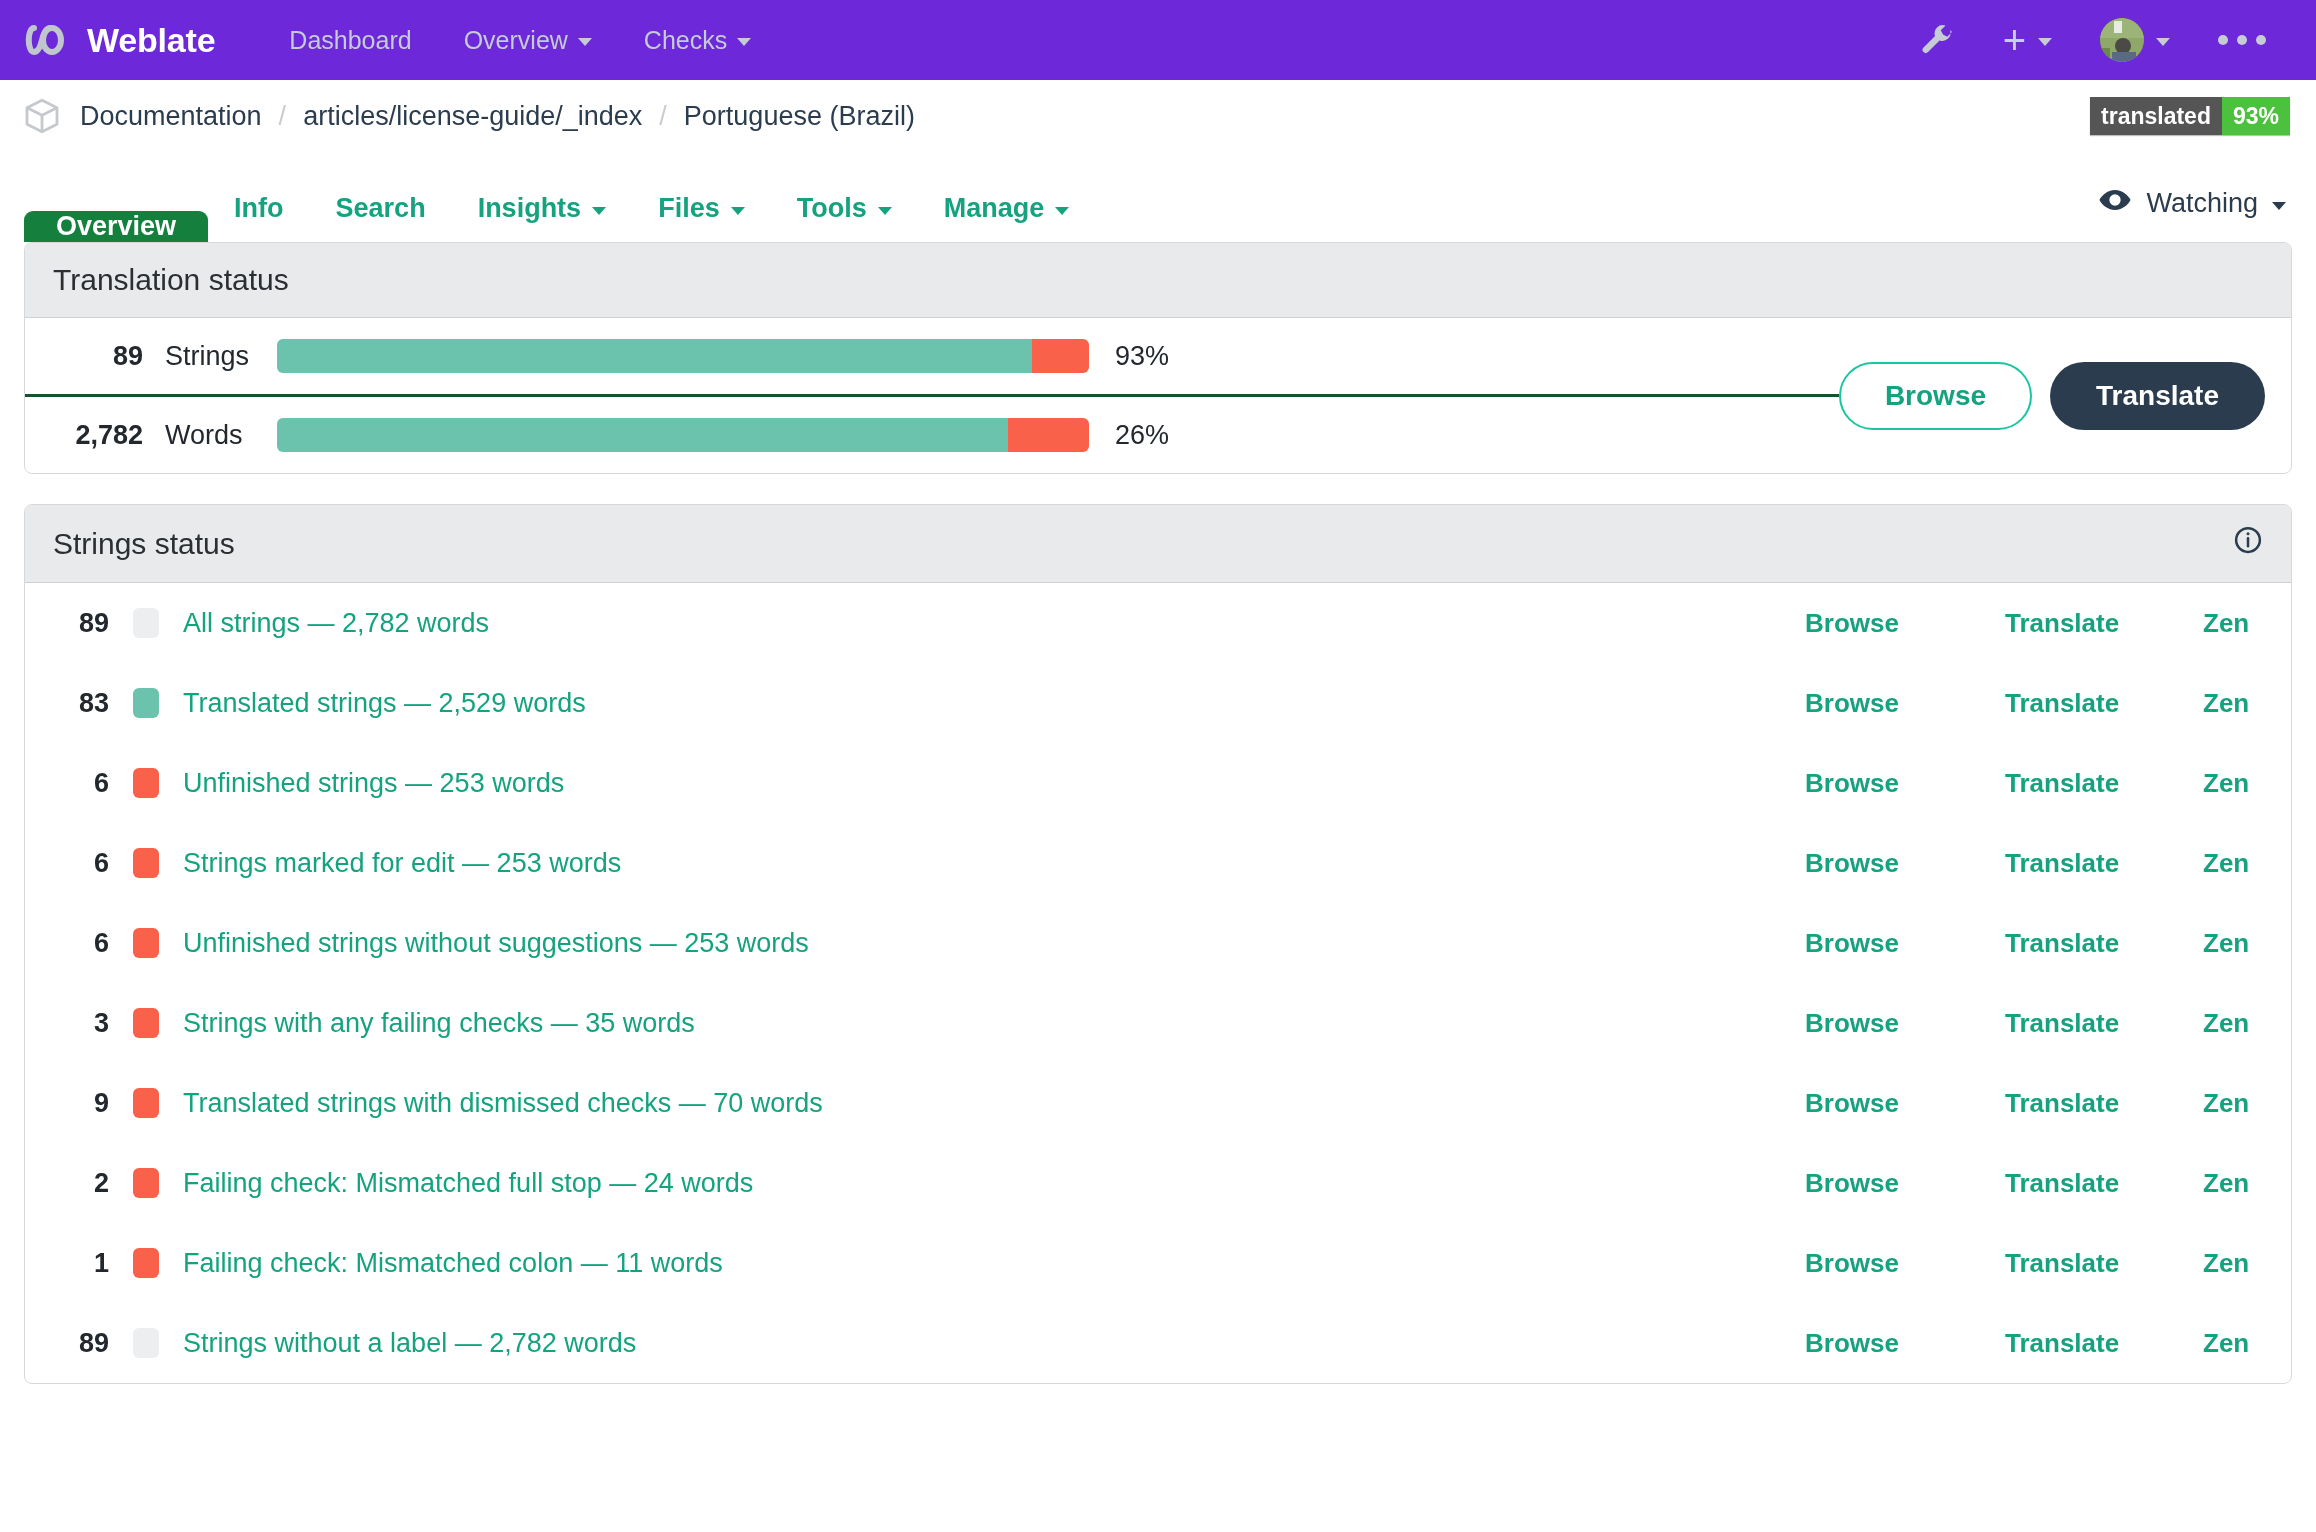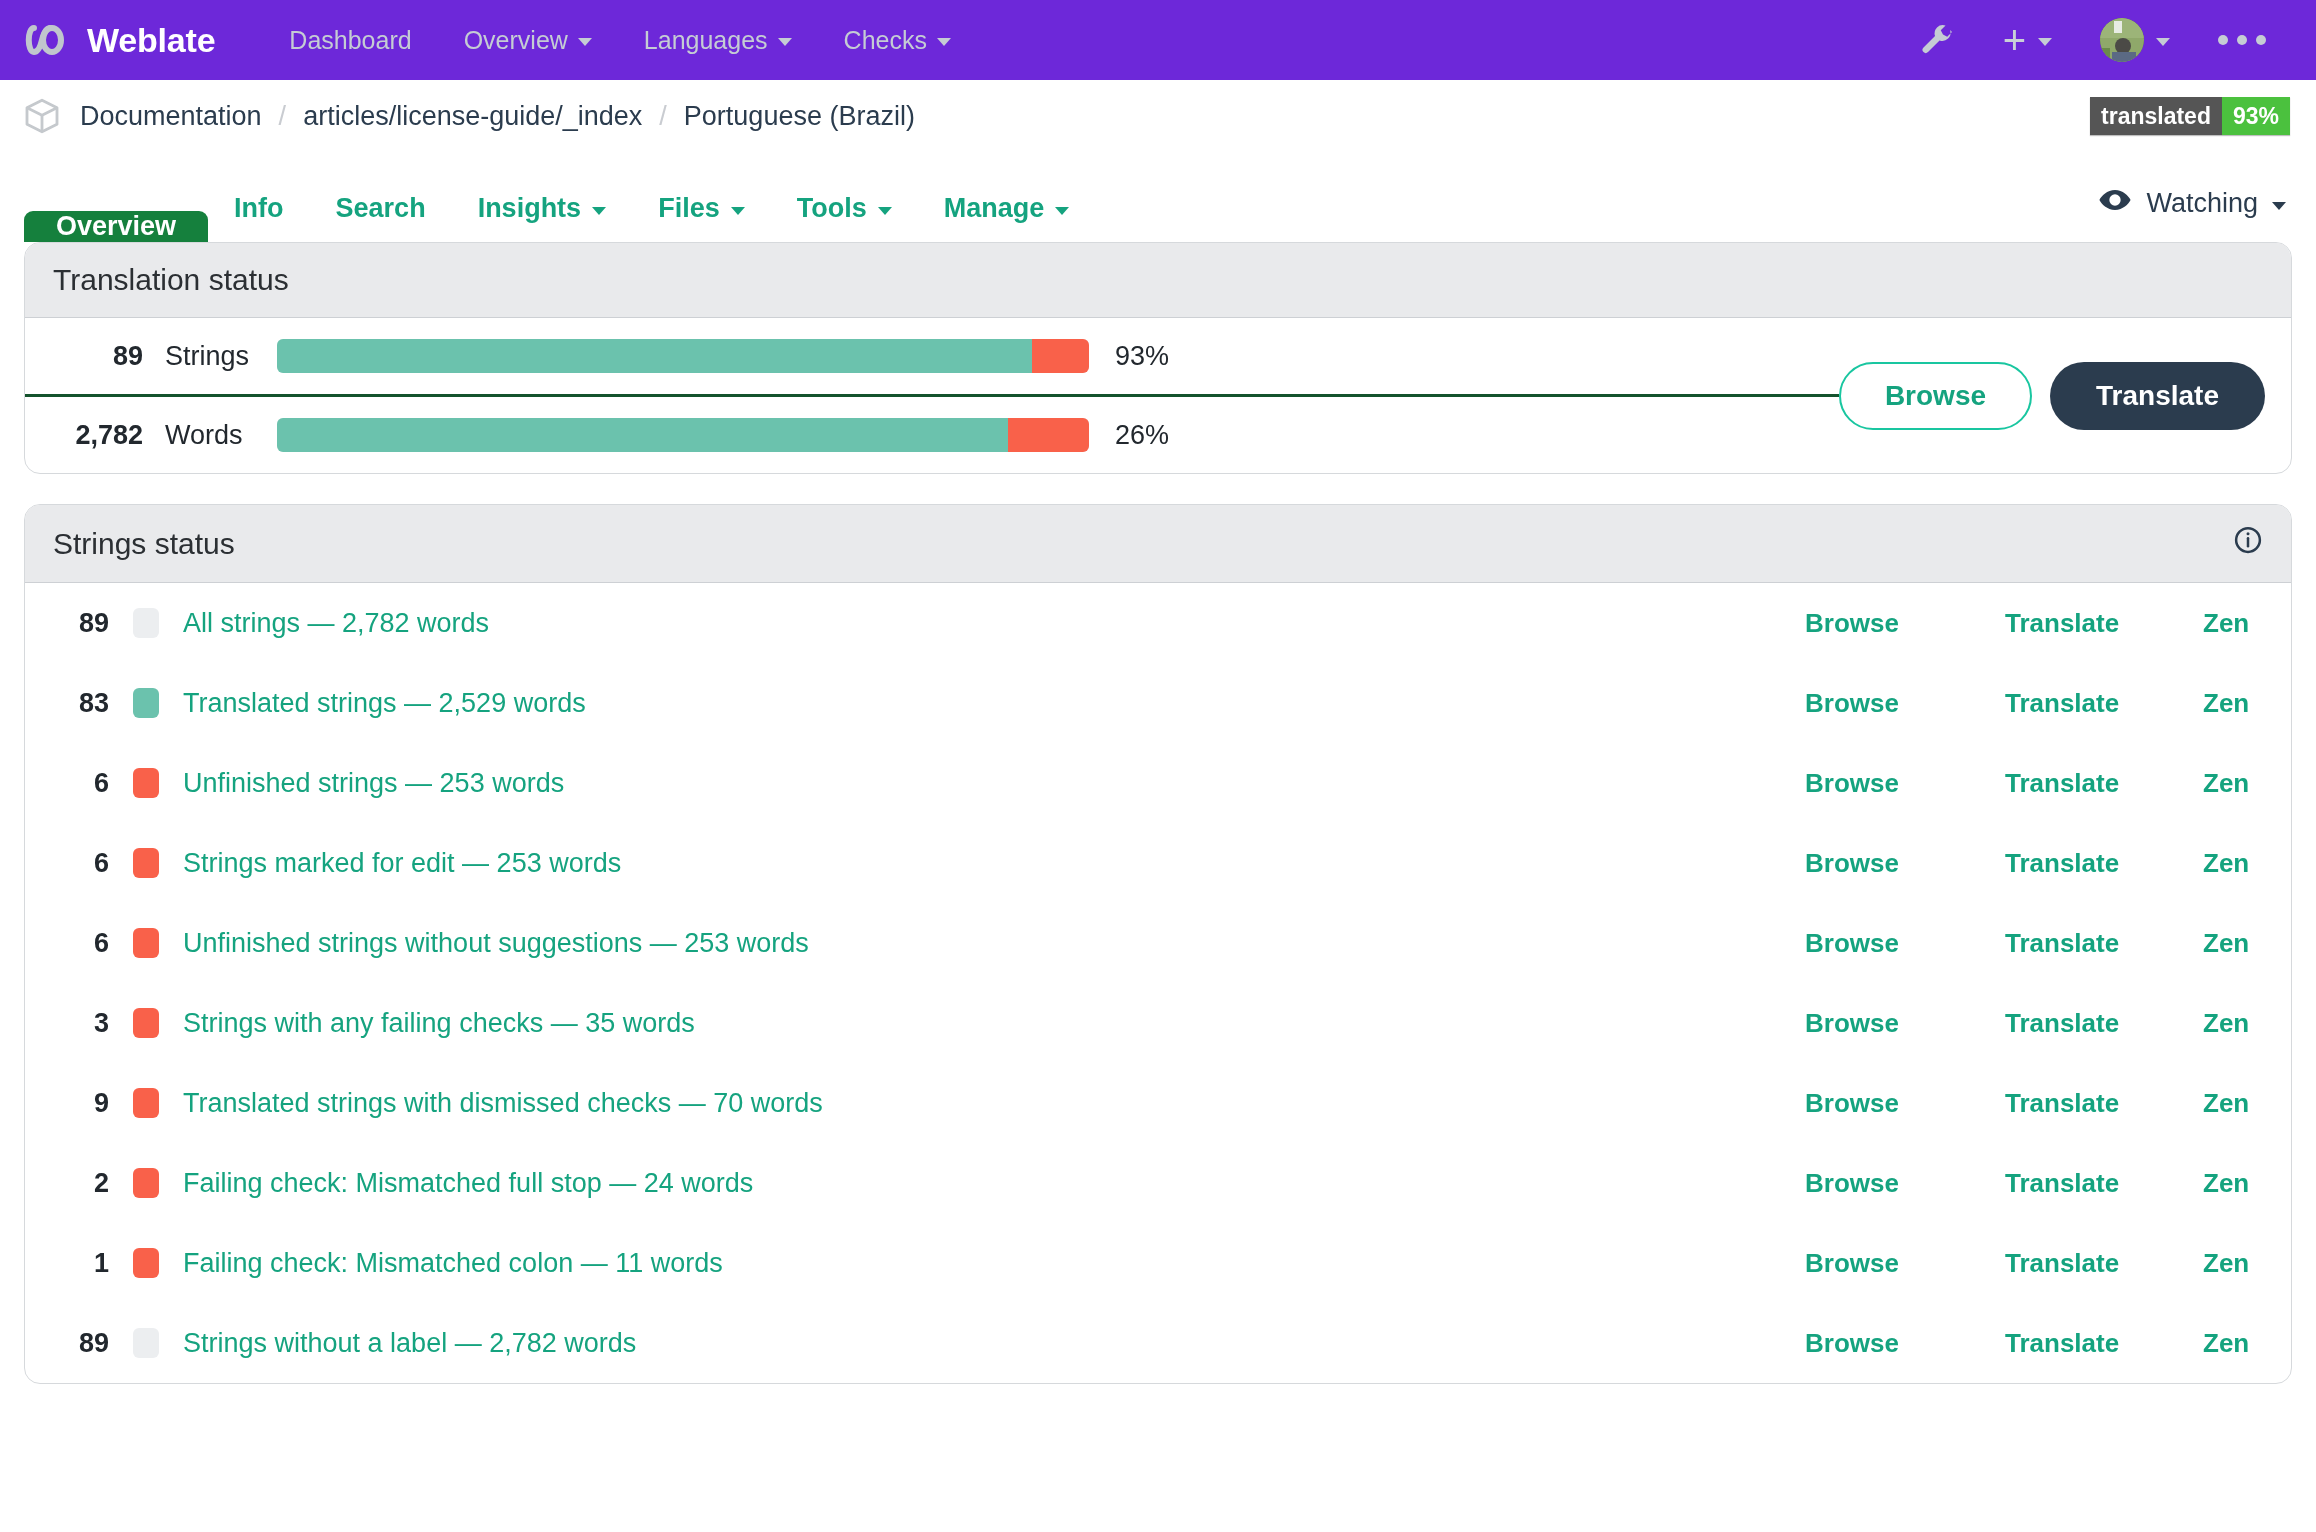--- a/index.html
+++ b/index.html
@@ -174,21 +174,21 @@
     padding: 18px 6px;
     cursor: pointer;
     white-space: nowrap;
   }
   .watching .caret { border-top-color: #2b3c4e; }
 
   
   .wrap { padding: 0 24px; }
   .panel {
     border: 1px solid #d6d9dc;
-    border-radius: 16px;
+    border-radius: 8px;
     background: #fff;
     margin-bottom: 30px;
     overflow: hidden;
   }
   .panel-head {
     background: #e9eaec;
     border-bottom: 1px solid #cdd0d4;
     padding: 20px 28px;
     font-size: 30px;
     color: #2b2f33;
@@ -325,24 +325,20 @@
     </span>
     <span class="brand-name">Weblate</span>
   </div>
 
   <div class="nav-items">
     <div class="nav-item">
       <span>Dashboard</span>
     </div>
     <div class="nav-item">
       <span>Overview</span>
-      <i class="caret"></i>
-    </div>
-    <div class="nav-item">
-      <span>Languages</span>
       <i class="caret"></i>
     </div>
     <div class="nav-item">
       <span>Checks</span>
       <i class="caret"></i>
     </div>
   </div>
 
   <div class="nav-right">
     <div class="nav-icon-btn">

